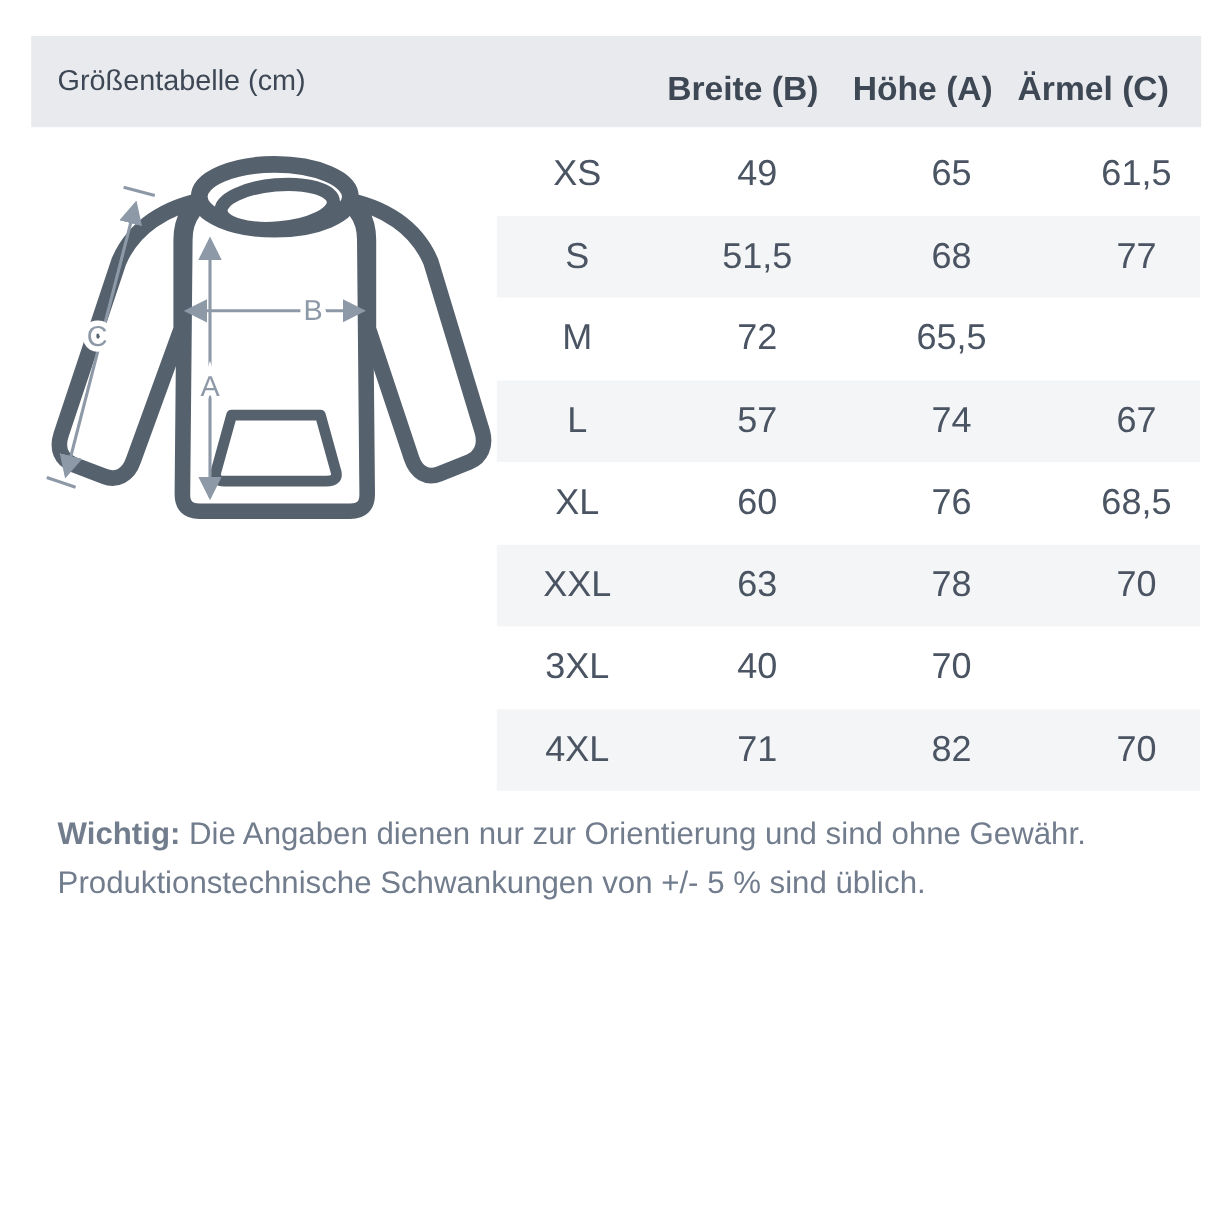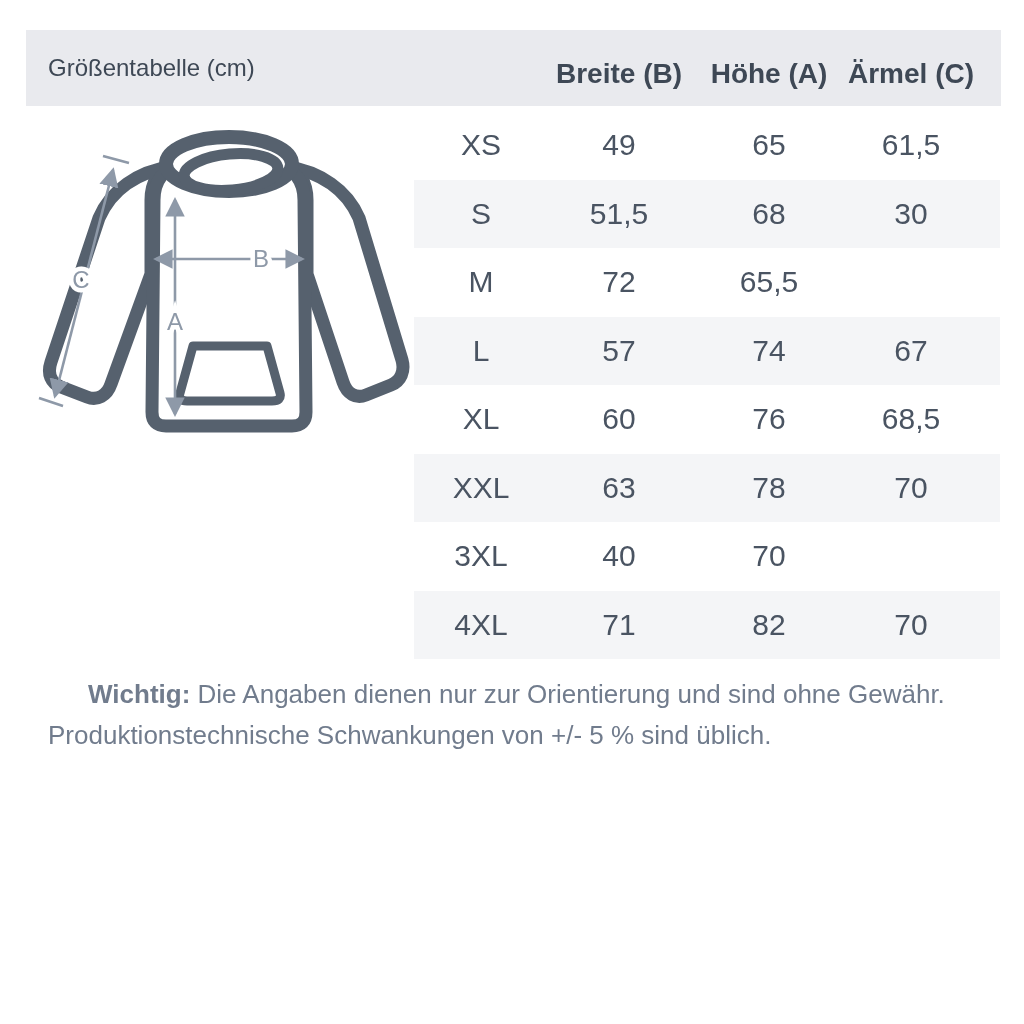--- a/index.html
+++ b/index.html
@@ -17,36 +17,36 @@
   .title{position:absolute;left:22px;font-size:24px;font-weight:400;color:var(--ink-dark);
     white-space:nowrap;}
   .head-grid{position:absolute;left:388px;top:0;width:586px;height:88px;
     display:grid;grid-template-columns:134px 142px 158px 126px 26px;align-items:center;}
   .head-grid span{font-size:28px;font-weight:700;color:var(--ink-dark);
     text-align:center;white-space:nowrap;}
 
   
   .table{position:absolute;left:414px;top:111px;width:586px;}
   .table-row{display:grid;grid-template-columns:134px 142px 158px 126px 26px;
-    height:68.5px;align-items:center;}
+    height:68.5px;align-items:center;gap:12px;}
   .table-row:nth-child(even){background:var(--stripe);}
   .table-row div{font-size:30px;color:var(--text);text-align:center;white-space:nowrap;}
 
   
   .diagram{position:absolute;left:25px;top:122px;width:385px;height:330px;}
   .outline{stroke:var(--ink);fill:#fff;stroke-linejoin:round;stroke-linecap:round;}
   .dim{stroke:var(--arrow);stroke-width:2.6px;fill:none;}
   .dim-label{fill:var(--arrow);font-size:24px;font-weight:500;text-anchor:middle;
     paint-order:stroke;stroke:#fff;stroke-width:9px;}
   #ah path{fill:var(--arrow);}
 
   
   .note{position:absolute;left:48px;top:674px;width:930px;font-size:26px;
     line-height:41px;color:var(--note);}
-  .note b{font-weight:700;color:var(--note);margin-left:40px;}
+  .note b{font-weight:700;color:var(--note);}
 </style>
 </head>
 <body>
 
 <div class="page">
 
   <div class="band">
     <div class="title">Größentabelle (cm)</div>
     <div class="head-grid">
       <span></span>
@@ -98,21 +98,21 @@
       <div>XS</div>
       <div>49</div>
       <div>65</div>
       <div>61,5</div>
       <div></div>
     </div>
       <div class="table-row">
       <div>S</div>
       <div>51,5</div>
       <div>68</div>
-      <div>30</div>
+      <div>77</div>
       <div></div>
     </div>
       <div class="table-row">
       <div>M</div>
       <div>72</div>
       <div>65,5</div>
       <div></div>
     </div>
       <div class="table-row">
       <div>L</div>

